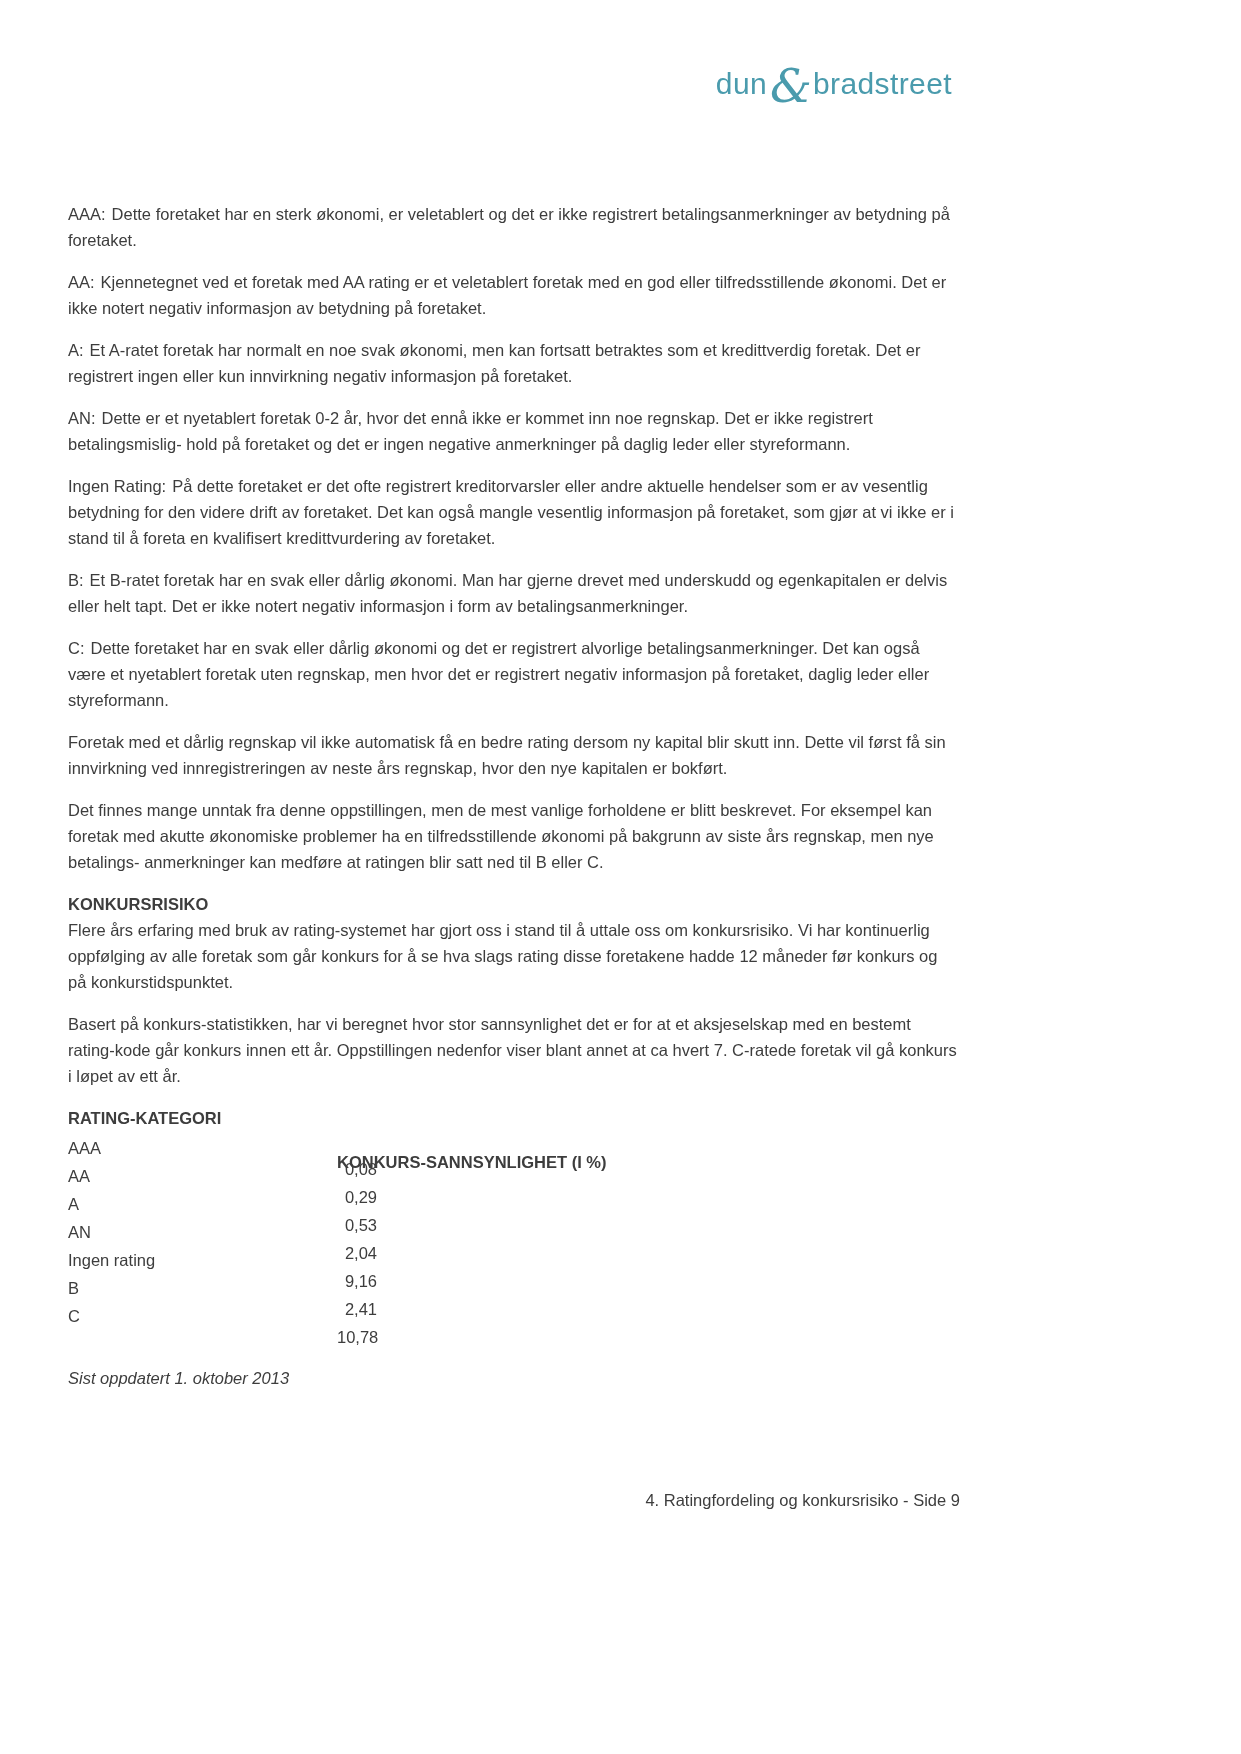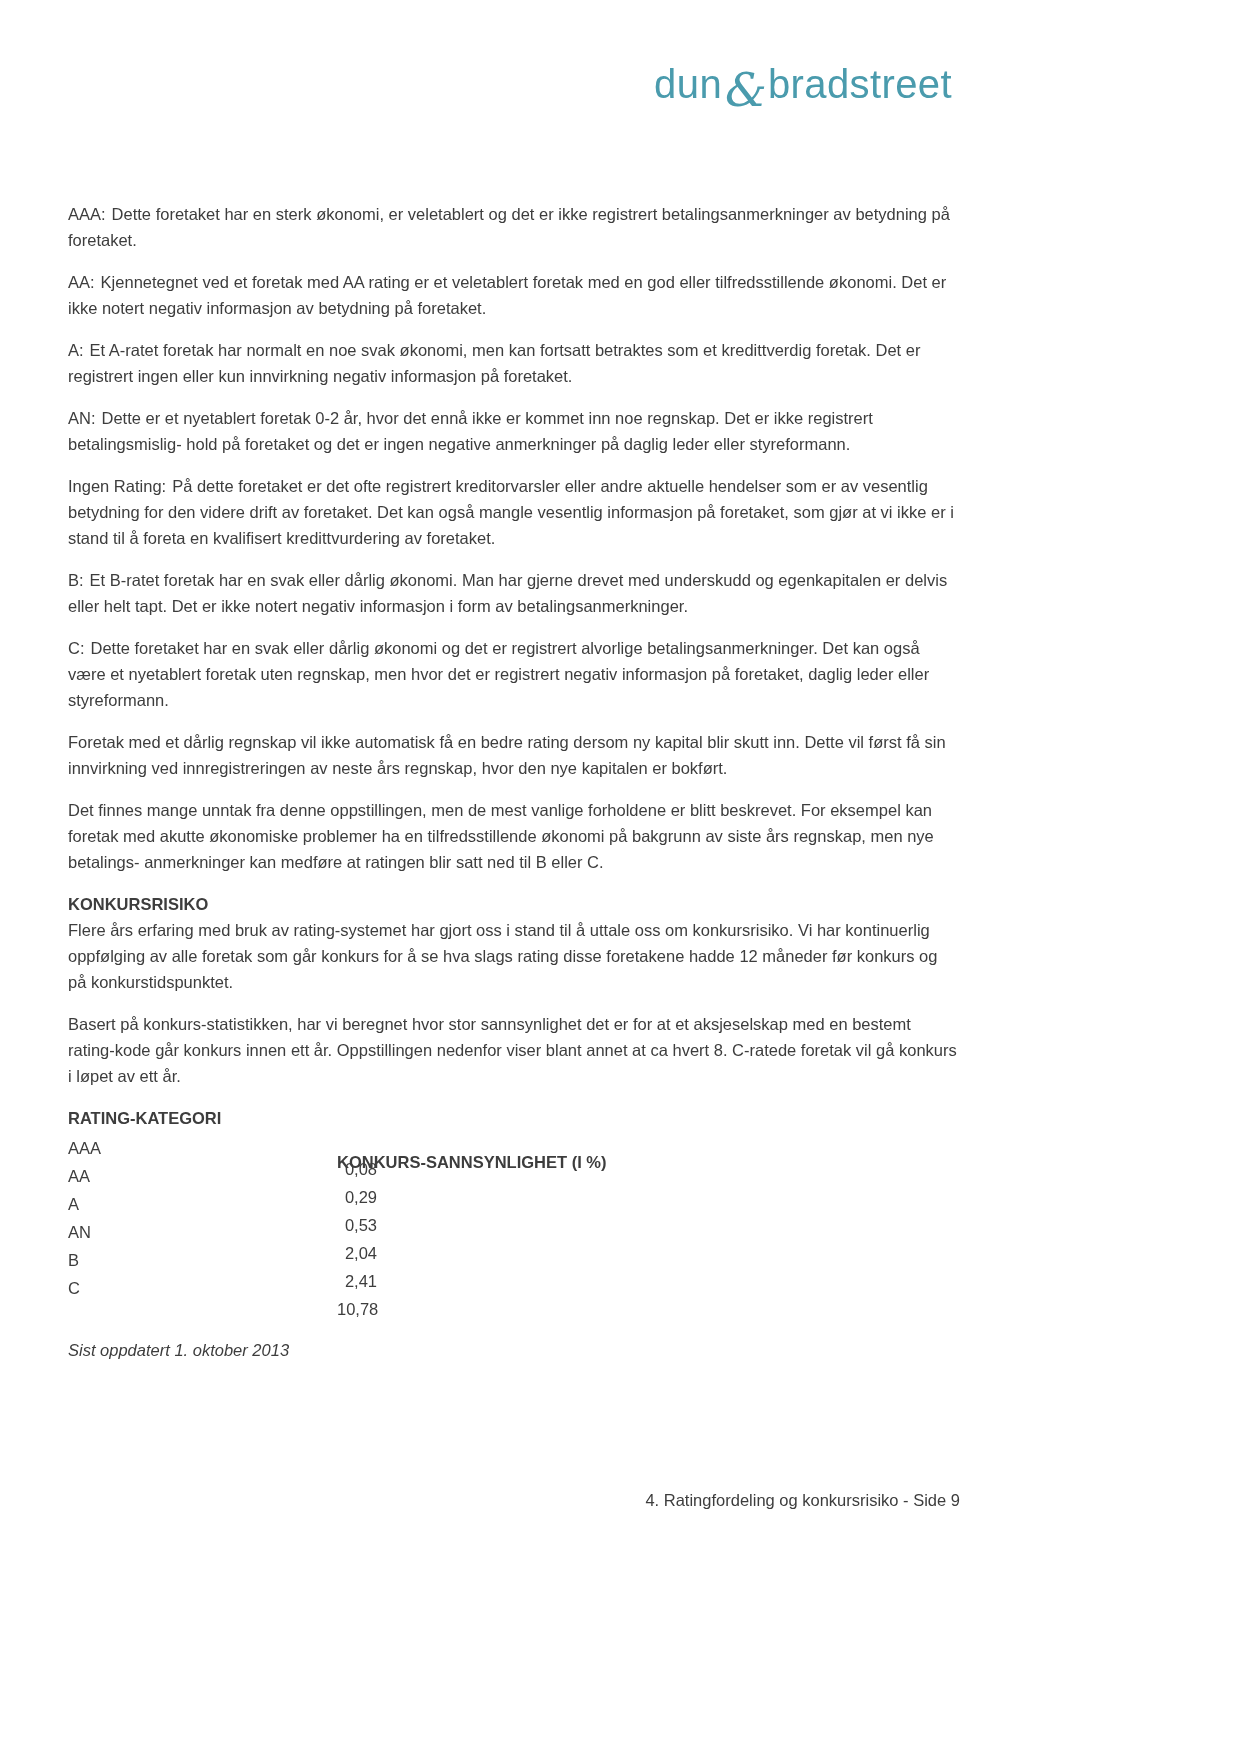--- a/index.html
+++ b/index.html
@@ -18,21 +18,21 @@
 
   
   .logo {
     position: absolute;
     top: 62px; left: 68px; width: 884px;
     text-align: right;
     white-space: nowrap;
     color: #4a9bad;
   }
   .logo-word {
-    font-size: 40px;
+    font-size: 30px;
     letter-spacing: 0.4px;
     font-weight: 400;
   }
   .logo-amp {
     font-family: "DejaVu Serif", serif;
     font-style: italic;
     font-size: 47px;
     line-height: 1;
     vertical-align: -8px;
     margin: 0 1px 0 3px;
@@ -116,40 +116,43 @@
       <strong>C:</strong><span>Dette foretaket har en svak eller dårlig økonomi og det er registrert alvorlige betalingsanmerkninger. Det kan også være et nyetablert foretak uten regnskap, men hvor det er registrert negativ informasjon på foretaket, daglig leder eller styreformann.</span>
     </p>
 
     <p class="para">Foretak med et dårlig regnskap vil ikke automatisk få en bedre rating dersom ny kapital blir skutt inn. Dette vil først få sin innvirkning ved innregistreringen av neste års regnskap, hvor den nye kapitalen er bokført.</p>
 
     <p class="para">Det finnes mange unntak fra denne oppstillingen, men de mest vanlige forholdene er blitt beskrevet. For eksempel kan foretak med akutte økonomiske problemer ha en tilfredsstillende økonomi på bakgrunn av siste års regnskap, men nye betalings- anmerkninger kan medføre at ratingen blir satt ned til B eller C.</p>
 
     <div class="section">
       <h2 class="kr-heading">KONKURSRISIKO</h2>
       <p class="kr-para">Flere års erfaring med bruk av rating-systemet har gjort oss i stand til å uttale oss om konkursrisiko. Vi har kontinuerlig oppfølging av alle foretak som går konkurs for å se hva slags rating disse foretakene hadde 12 måneder før konkurs og på konkurstidspunktet.</p>
-      <p class="kr-para">Basert på konkurs-statistikken, har vi beregnet hvor stor sannsynlighet det er for at et aksjeselskap med en bestemt rating-kode går konkurs innen ett år. Oppstillingen nedenfor viser blant annet at ca hvert 8. C-ratede foretak vil gå konkurs i løpet av ett år.</p>
+      <p class="kr-para">Basert på konkurs-statistikken, har vi beregnet hvor stor sannsynlighet det er for at et aksjeselskap med en bestemt rating-kode går konkurs innen ett år. Oppstillingen nedenfor viser blant annet at ca hvert 7. C-ratede foretak vil gå konkurs i løpet av ett år.</p>
     </div>
 
     <div class="rating-table">
       <div class="thead-row">
         <span class="col-cat">RATING-KATEGORI</span><span class="col-head2">KONKURS-SANNSYNLIGHET (I %)</span>
       </div>
       <div class="trow">
         <span class="col-cat">AAA</span><span class="col-val">0,08</span>
       </div>
       <div class="trow">
         <span class="col-cat">AA</span><span class="col-val">0,29</span>
       </div>
       <div class="trow">
         <span class="col-cat">A</span><span class="col-val">0,53</span>
       </div>
       <div class="trow">
         <span class="col-cat">AN</span><span class="col-val">2,04</span>
       </div>
       <div class="trow">
+        <span class="col-cat">Ingen rating</span><span class="col-val">9,16</span>
+      </div>
+      <div class="trow">
         <span class="col-cat">B</span><span class="col-val">2,41</span>
       </div>
       <div class="trow">
         <span class="col-cat">C</span><span class="col-val">10,78</span>
       </div>
     </div>
 
     <p class="updated">Sist oppdatert 1. oktober 2013</p>
 
   </div>

